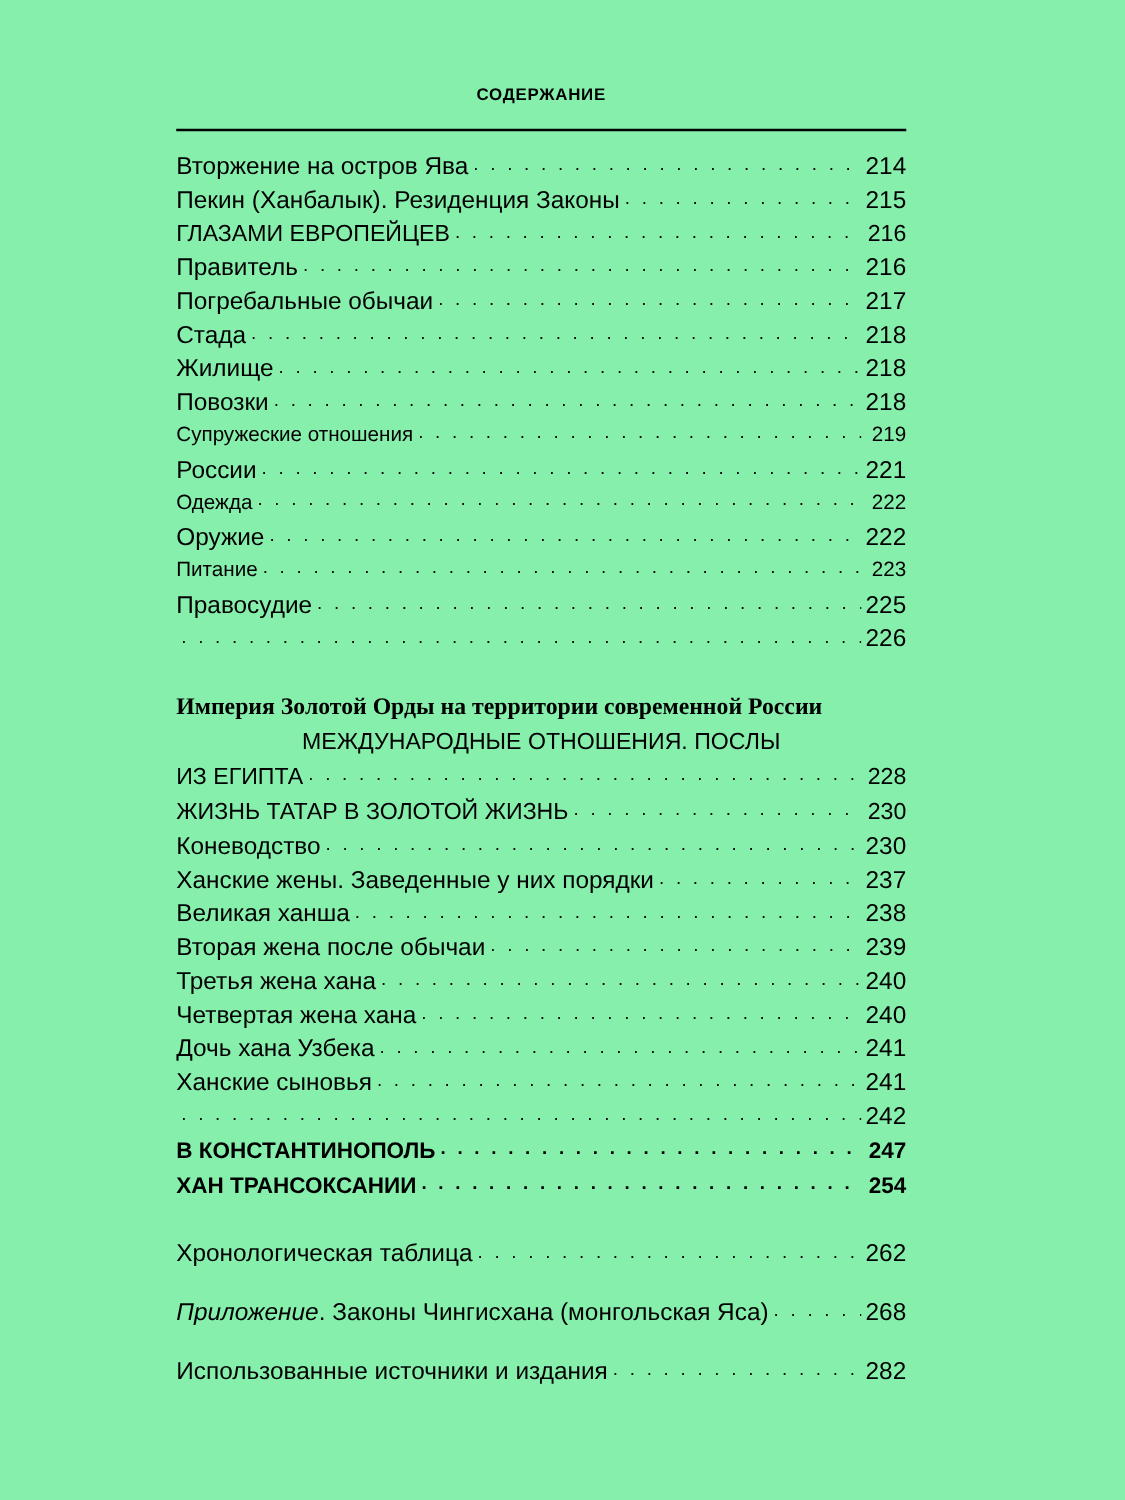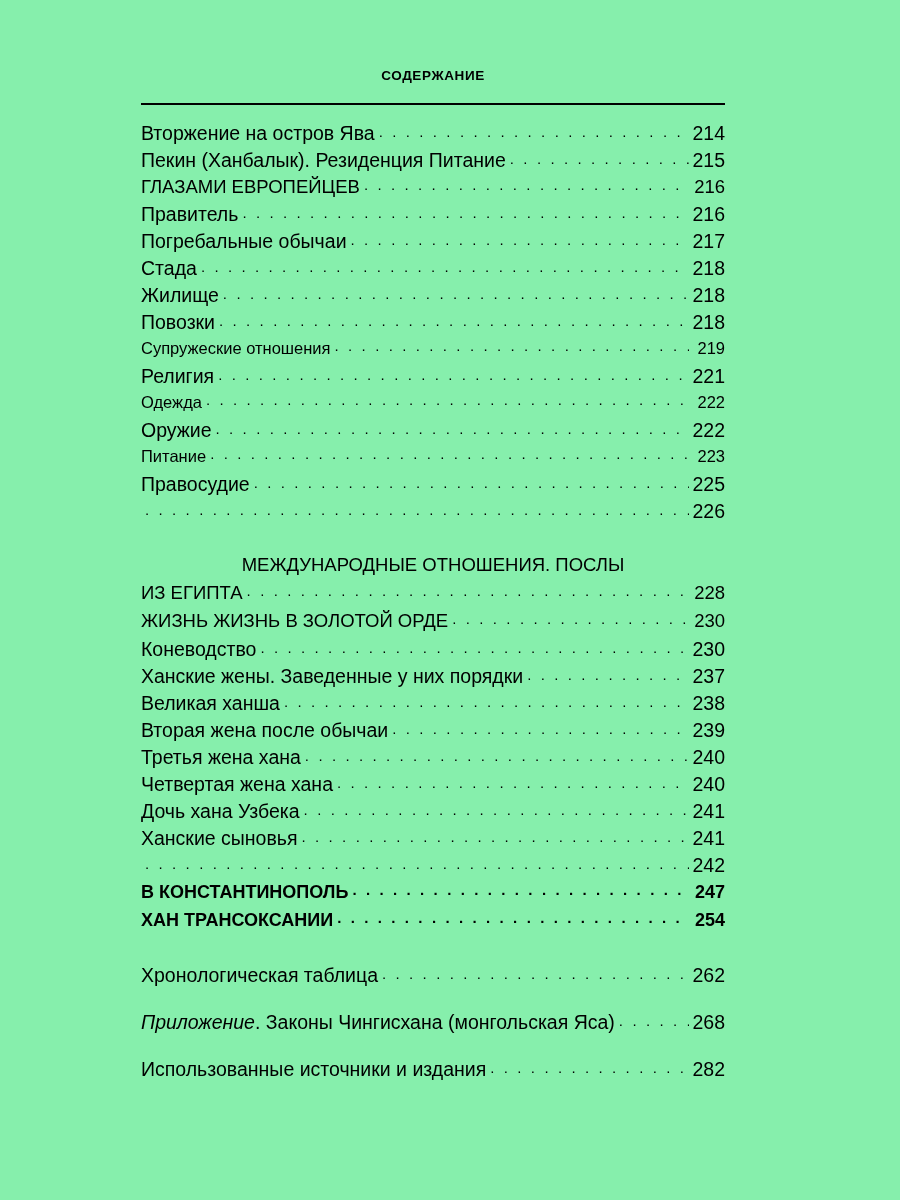--- a/index.html
+++ b/index.html
@@ -120,21 +120,21 @@
 
   <div class="toc">
 
     <div class="row h22 t-serif">
       <span class="label">Вторжение на остров Ява</span>
       <span class="leader">. . . . . . . . . . . . . . . . . . . . . . . . . . . . . . . . . . . . . . . . . . . . . . . . . . . . . . . . . . .</span>
       <span class="page-num nums-right">214</span>
     </div>
 
     <div class="row h22 t-serif">
-      <span class="label">Пекин (Ханбалык). Резиденция Питание</span>
+      <span class="label">Пекин (Ханбалык). Резиденция Законы</span>
       <span class="leader">. . . . . . . . . . . . . . . . . . . . . . . . . . . . . . . . . . . . . . . . . . . . . . . . . . . . . . . . . . .</span>
       <span class="page-num nums-right">215</span>
     </div>
 
     <div class="row h22 t-sans">
       <span class="label">ГЛАЗАМИ ЕВРОПЕЙЦЕВ</span>
       <span class="leader">. . . . . . . . . . . . . . . . . . . . . . . . . . . . . . . . . . . . . . . . . . . . . . . . . . . . . . . . . . .</span>
       <span class="page-num nums-right">216</span>
     </div>
 
@@ -168,21 +168,21 @@
       <span class="page-num nums-right">218</span>
     </div>
 
     <div class="row h22 t-sans-small">
       <span class="label">Супружеские отношения</span>
       <span class="leader">. . . . . . . . . . . . . . . . . . . . . . . . . . . . . . . . . . . . . . . . . . . . . . . . . . . . . . . . . . .</span>
       <span class="page-num nums-right">219</span>
     </div>
 
     <div class="row h22 t-serif">
-      <span class="label">Религия</span>
+      <span class="label">России</span>
       <span class="leader">. . . . . . . . . . . . . . . . . . . . . . . . . . . . . . . . . . . . . . . . . . . . . . . . . . . . . . . . . . .</span>
       <span class="page-num nums-right">221</span>
     </div>
 
     <div class="row h22 t-sans-small">
       <span class="label">Одежда</span>
       <span class="leader">. . . . . . . . . . . . . . . . . . . . . . . . . . . . . . . . . . . . . . . . . . . . . . . . . . . . . . . . . . .</span>
       <span class="page-num nums-right">222</span>
     </div>
 
@@ -204,33 +204,34 @@
       <span class="page-num nums-right">225</span>
     </div>
 
     <div class="row h22 t-serif">
       <span class="leader">. . . . . . . . . . . . . . . . . . . . . . . . . . . . . . . . . . . . . . . . . . . . . . . . . . . . . . . . . . .</span>
       <span class="page-num nums-right">226</span>
     </div>
 
     <div class="gap-lg"></div>
 
+    <div class="section-head">Империя Золотой Орды на территории современной России</div>
 
     <div class="plain-row t-sans">
       <span>МЕЖДУНАРОДНЫЕ ОТНОШЕНИЯ. ПОСЛЫ</span>
     </div>
 
     <div class="row h23 t-sans">
       <span class="label">ИЗ ЕГИПТА</span>
       <span class="leader">. . . . . . . . . . . . . . . . . . . . . . . . . . . . . . . . . . . . . . . . . . . . . . . . . . . . . . . . . . .</span>
       <span class="page-num nums-right">228</span>
     </div>
 
     <div class="row h23 t-sans">
-      <span class="label">ЖИЗНЬ ЖИЗНЬ В ЗОЛОТОЙ ОРДЕ</span>
+      <span class="label">ЖИЗНЬ ТАТАР В ЗОЛОТОЙ ЖИЗНЬ</span>
       <span class="leader">. . . . . . . . . . . . . . . . . . . . . . . . . . . . . . . . . . . . . . . . . . . . . . . . . . . . . . . . . . .</span>
       <span class="page-num nums-right">230</span>
     </div>
 
     <div class="row h22 t-serif">
       <span class="label">Коневодство</span>
       <span class="leader">. . . . . . . . . . . . . . . . . . . . . . . . . . . . . . . . . . . . . . . . . . . . . . . . . . . . . . . . . . .</span>
       <span class="page-num nums-right">230</span>
     </div>
 

